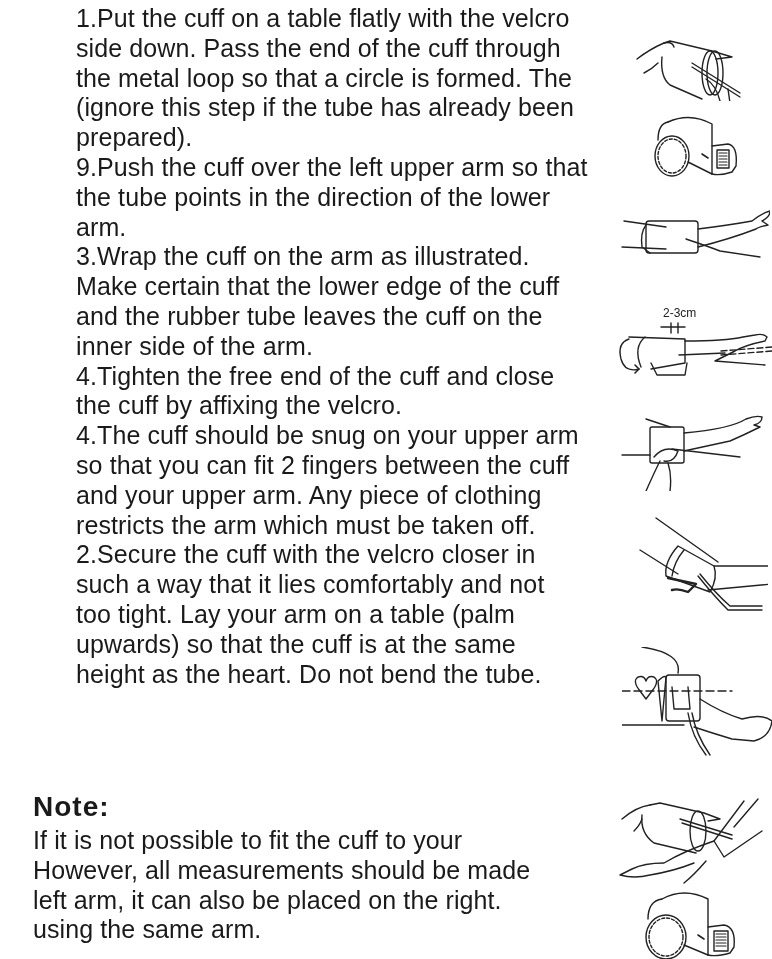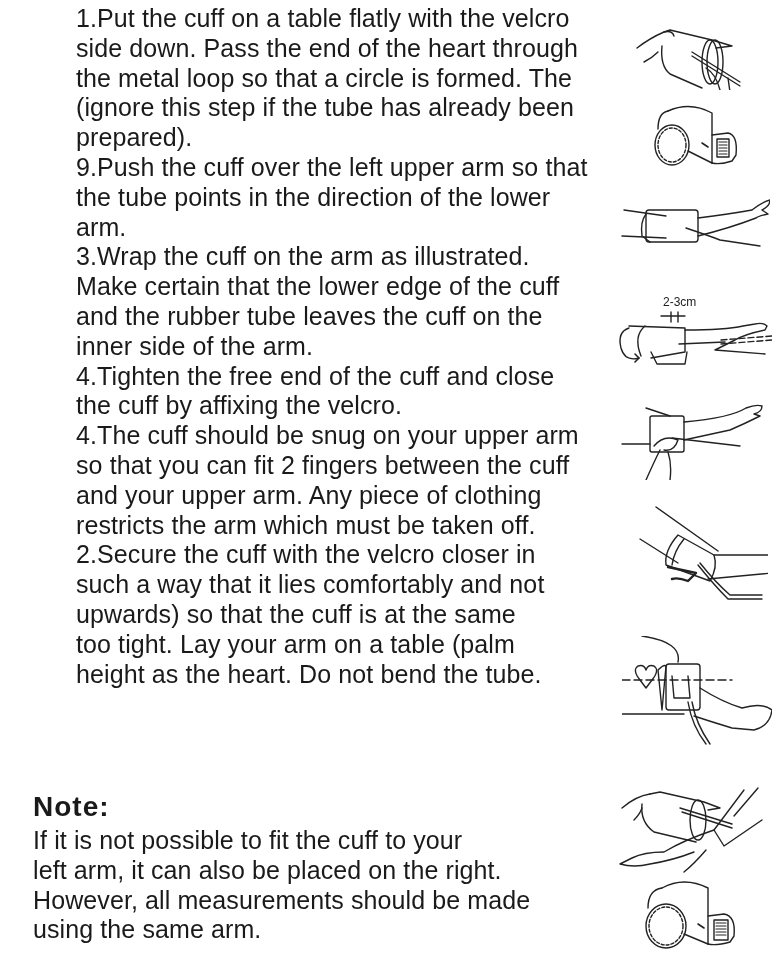--- a/index.html
+++ b/index.html
@@ -1,31 +1,31 @@
 <!DOCTYPE html>
 <html><head>
 <meta charset="utf-8">
 <style>
   html,body{margin:0;padding:0;background:#fff;}
   body{width:772px;height:959px;position:relative;overflow:hidden;font-family:"Liberation Sans",sans-serif;color:#1a1a1a;}
   .steps{position:absolute;left:32px;top:4px;width:585px;margin-left:44px;}
   .line{font-size:25px;line-height:29.8px;height:29.8px;white-space:nowrap;letter-spacing:0.1px;}
   .note{position:absolute;left:33px;top:792px;width:580px;}
   .note-title{font-weight:bold;font-size:28px;line-height:30px;height:34px;letter-spacing:1px;}
-  .fig{position:absolute;}
+  .fig{position:absolute;margin-top:11px;}
   svg{stroke:#222;fill:none;stroke-width:1.4;stroke-linecap:round;stroke-linejoin:round;}
   .lbl{font-family:"Liberation Sans",sans-serif;font-size:12px;fill:#222;stroke:none;}
 </style>
 </head>
 <body>
 
 <div class="steps">
   <div>
     <div class="line">1.Put the cuff on a table flatly with the velcro</div>
-    <div class="line">side down. Pass the end of the heart through</div>
+    <div class="line">side down. Pass the end of the cuff through</div>
     <div class="line">the metal loop so that a circle is formed. The</div>
     <div class="line">(ignore this step if the tube has already been</div>
     <div class="line">prepared).</div>
   </div>
   <div>
     <div class="line">9.Push the cuff over the left upper arm so that</div>
     <div class="line">the tube points in the direction of the lower</div>
     <div class="line">arm.</div>
   </div>
   <div>
@@ -40,31 +40,31 @@
   </div>
   <div>
     <div class="line">4.The cuff should be snug on your upper arm</div>
     <div class="line">so that you can fit 2 fingers between the cuff</div>
     <div class="line">and your upper arm. Any piece of clothing</div>
     <div class="line">restricts the arm which must be taken off.</div>
   </div>
   <div>
     <div class="line">2.Secure the cuff with the velcro closer in</div>
     <div class="line">such a way that it lies comfortably and not</div>
+    <div class="line">too tight. Lay your arm on a table (palm</div>
     <div class="line">upwards) so that the cuff is at the same</div>
-    <div class="line">too tight. Lay your arm on a table (palm</div>
     <div class="line">height as the heart. Do not bend the tube.</div>
   </div>
 </div>
 
 <div class="note">
   <div class="note-title">Note:</div>
   <div class="line">If it is not possible to fit the cuff to your</div>
+  <div class="line">However, all measurements should be made</div>
   <div class="line">left arm, it can also be placed on the right.</div>
-  <div class="line">However, all measurements should be made</div>
   <div class="line">using the same arm.</div>
 </div>
 
 <div class="fig" style="left:632px;top:18px;">
   <svg width="110" height="72" viewBox="0 0 110 72">
     <path d="M5 30 Q18 20 32 14 Q40 12 42 18"></path>
     <path d="M12 44 Q20 40 26 34"></path>
     <path d="M32 14 L38 12 L80 22 L100 28 L84 30"></path>
     <path d="M30 28 Q28 48 38 56 L70 70"></path>
     <ellipse cx="78" cy="44" rx="8" ry="22"></ellipse>

